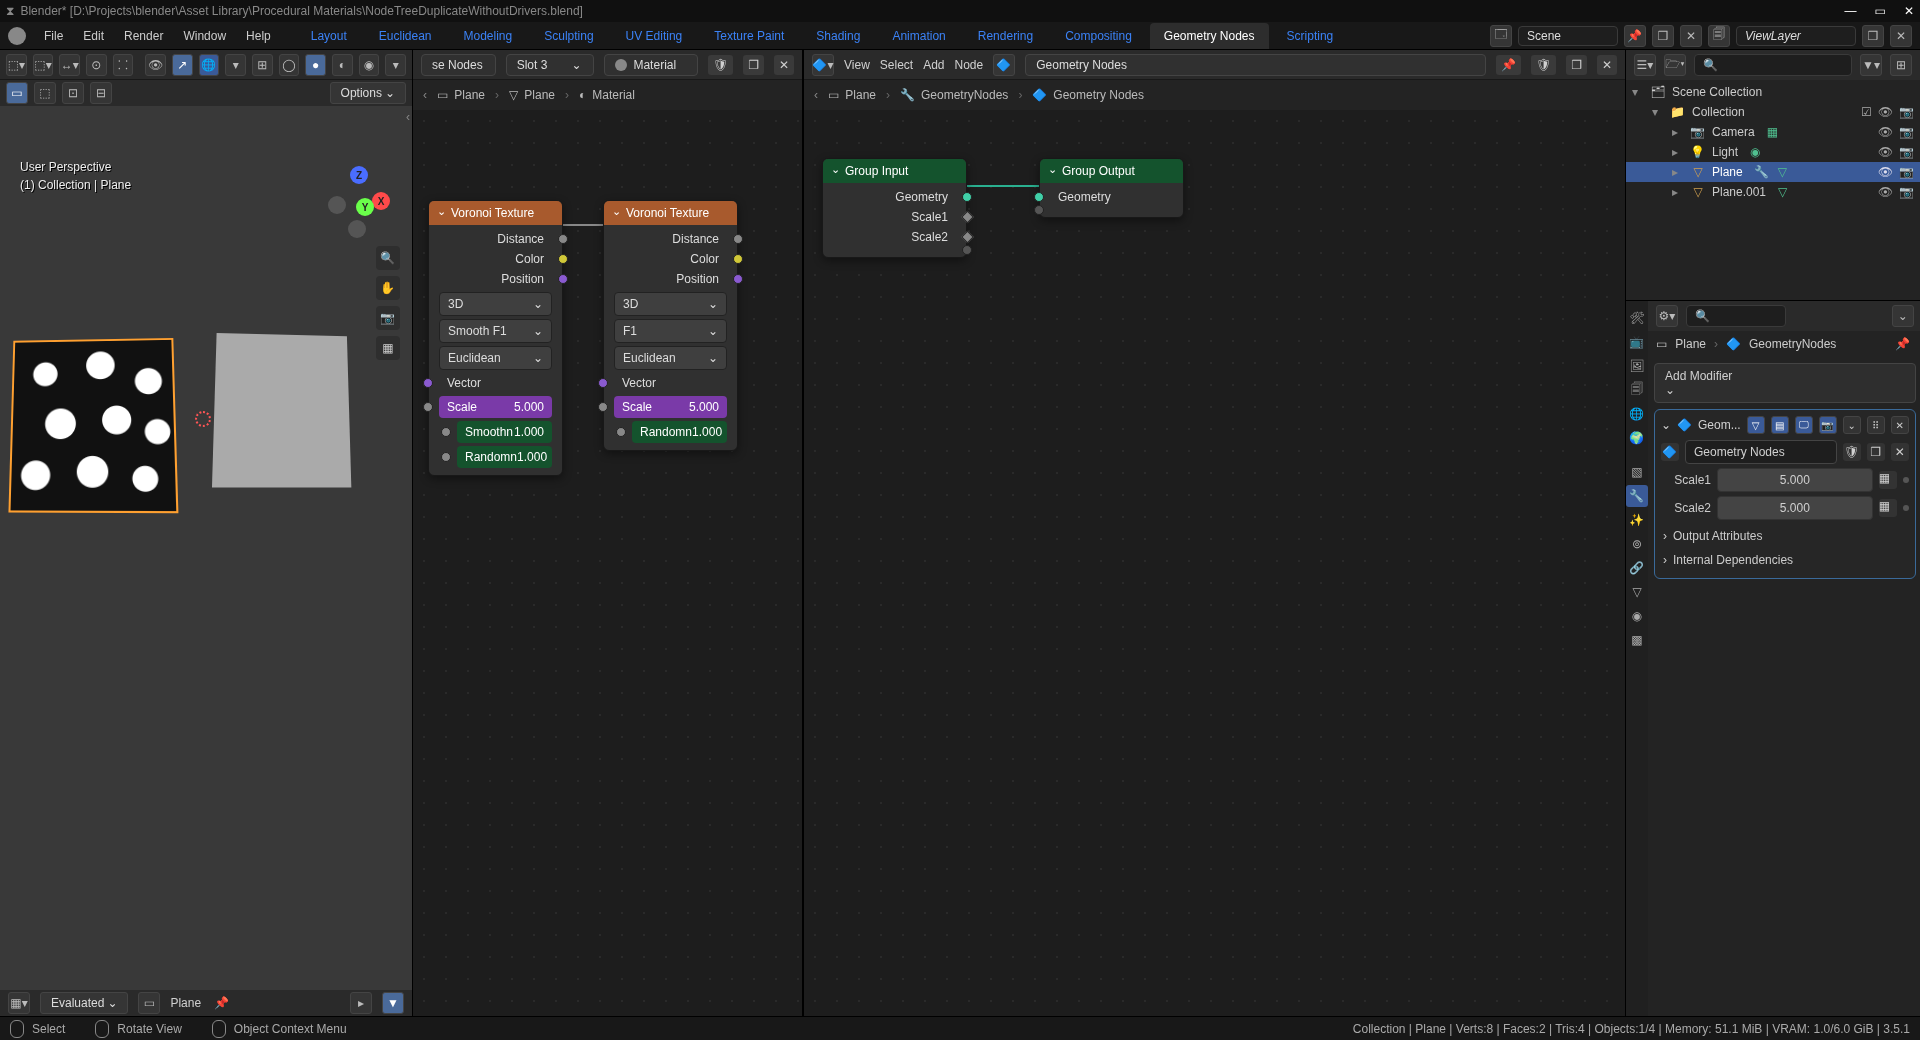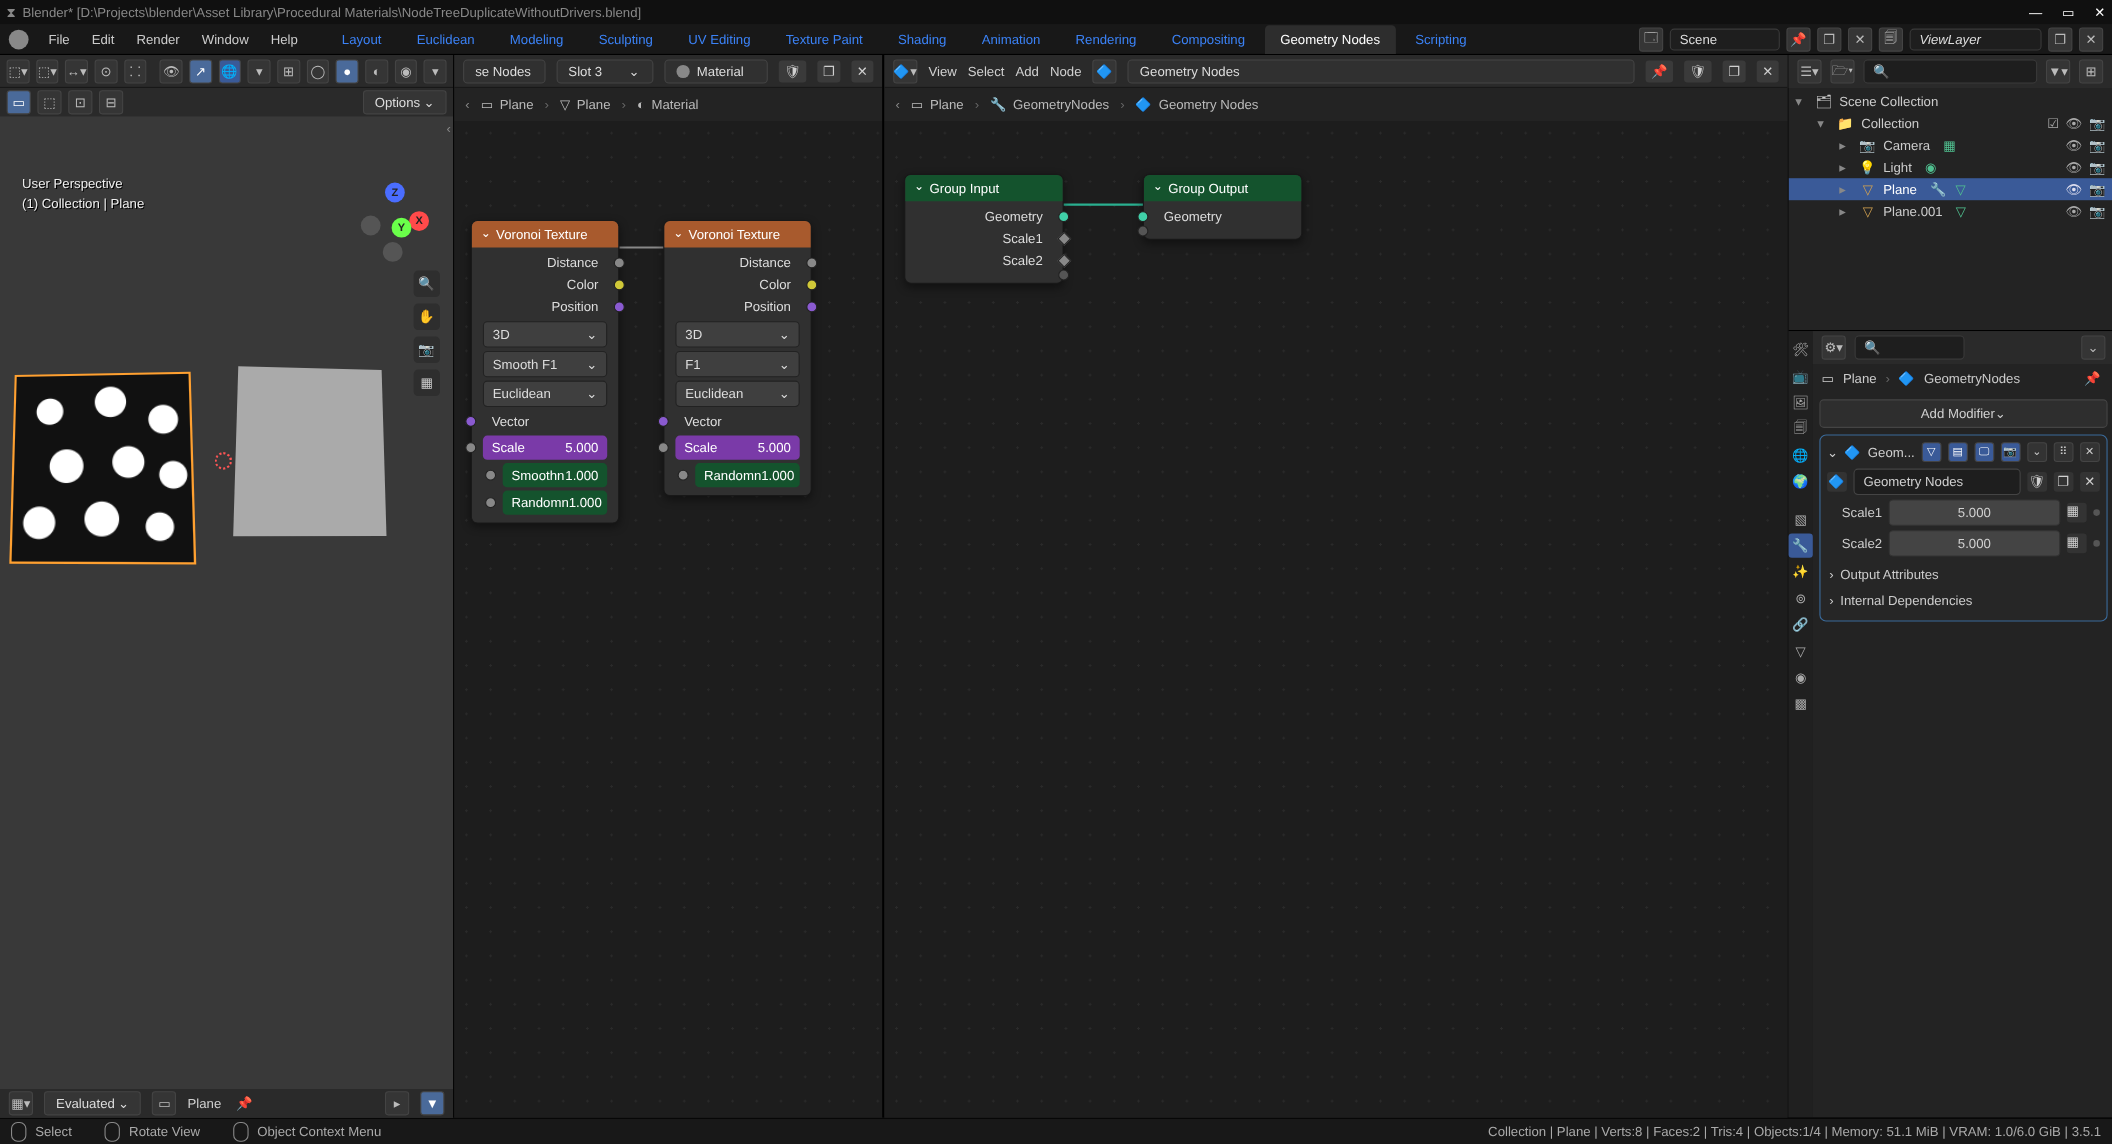--- a/index.html
+++ b/index.html
@@ -519,21 +519,21 @@
         <div class="props-crumb">
           <span>▭</span>
             <span>Plane</span>
           <span style="color:#666;">›</span>
           <span>🔷</span>
             <span>GeometryNodes</span>
           <span style="flex:1"></span>
           <span class="icon-btn" style="background:none;border:none;">📌</span>
         </div>
         <div class="props-content">
-          <div class="add-mod" style="display:flex;justify-content:center;">
+          <div class="add-mod" style="display:flex;justify-content:flex-start;flex-direction:column;">
               <span>Add Modifier</span>
               <span>⌄</span>
             </div>
           <div class="mod-panel">
             <div class="mod-panel-hdr">
               <span style="cursor:pointer;">⌄</span>
               <span>🔷</span>
               <span style="flex:1;">Geom...</span>
               <span class="tiny active">▽</span>
               <span class="tiny active">▤</span>

